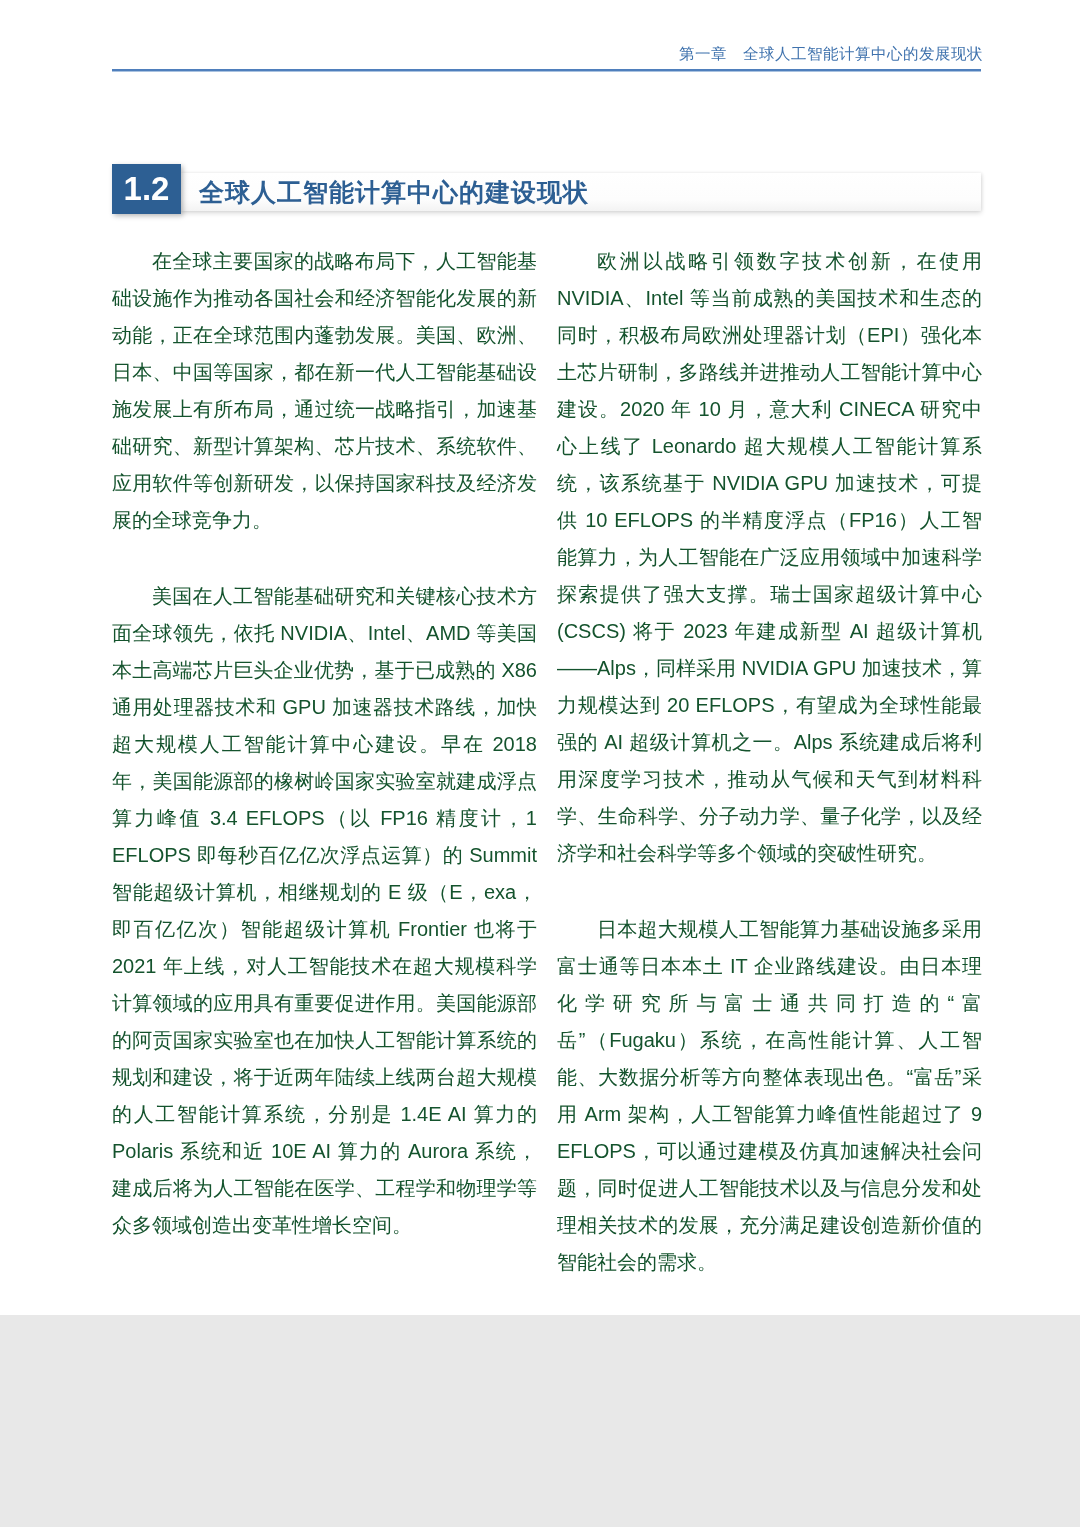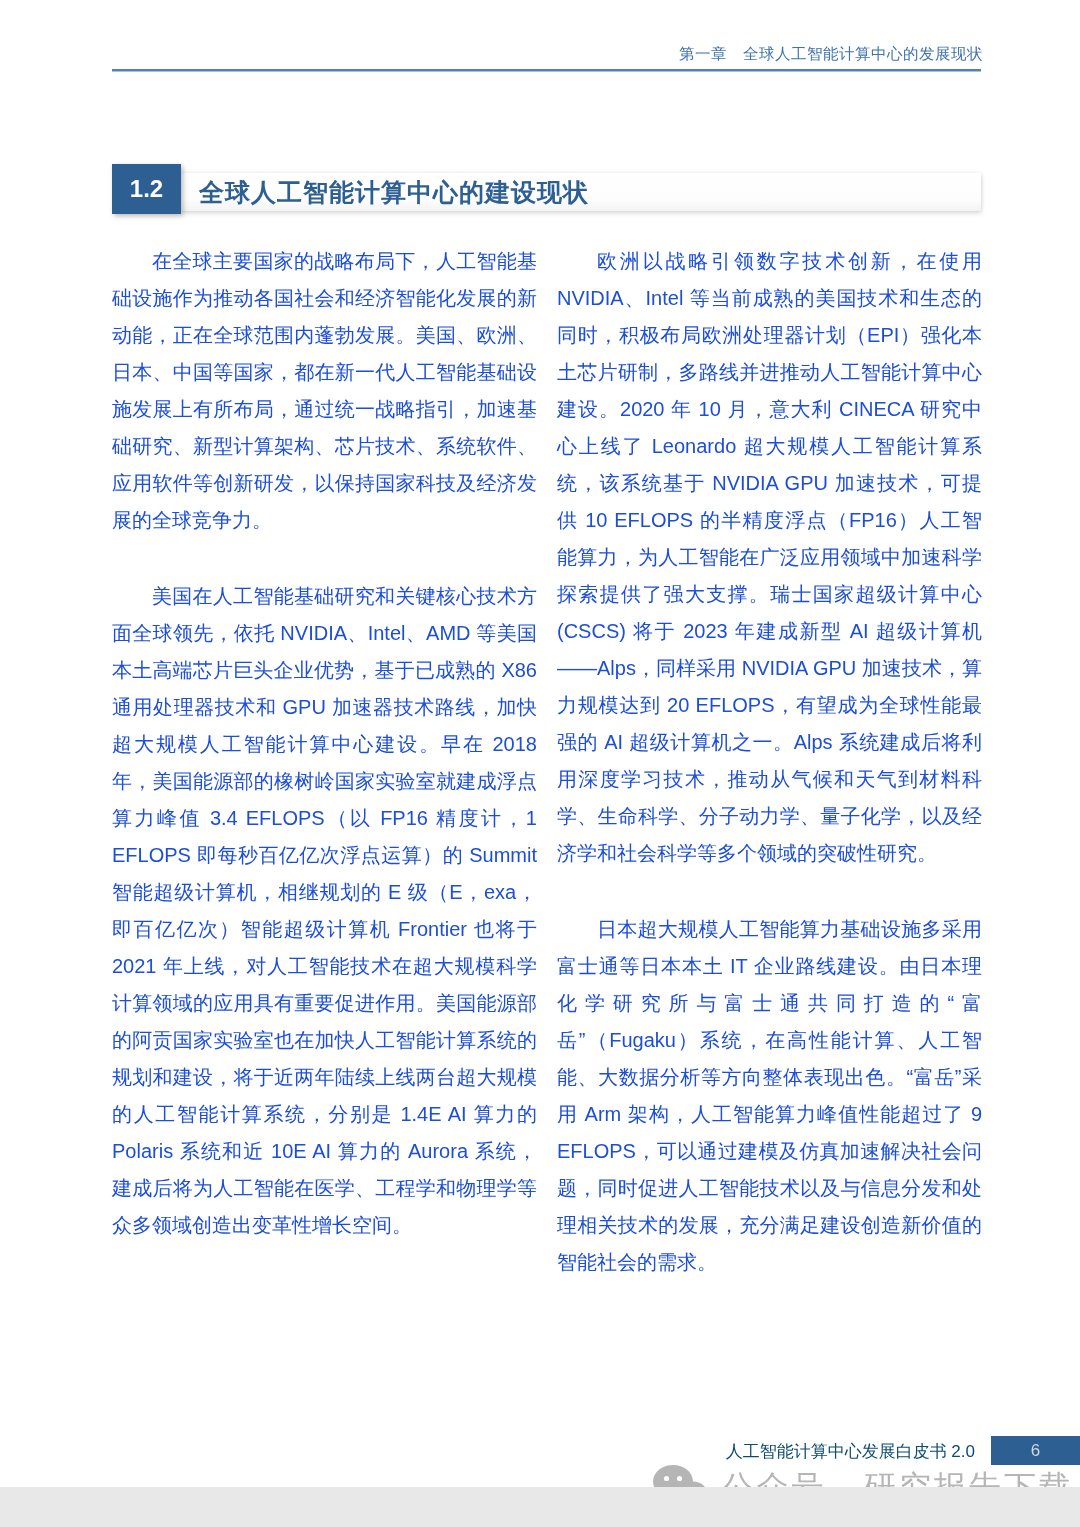--- a/index.html
+++ b/index.html
@@ -1,56 +1,56 @@
 <!DOCTYPE html>
 <html><head>
 <meta charset="utf-8">
 <style>
   * { margin:0; padding:0; box-sizing:border-box; }
   html,body { background:#e8e8e8; }
   body { font-family:"Liberation Sans","DejaVu Sans",sans-serif; }
   .page {
-    position:relative; width:1080px; height:1487px; margin:0 auto;
+    position:relative; width:1080px; height:1315px; margin:0 auto;
     background:#ffffff; overflow:hidden;
   }
   
   .running-head {
     position:absolute; top:44px; right:97px;
     font-size:15.5px; color:#3f72ad; letter-spacing:.5px; white-space:pre;
   }
   .head-rule {
     position:absolute; top:69px; left:112px; right:99px; height:3px;
     background:linear-gradient(to bottom,#4f7fbc 0%,#4f7fbc 62%,#a9c2e0 62%,#a9c2e0 100%);
   }
   
   .section-head {
     position:absolute; top:164px; left:112px; right:99px; height:50px;
     display:flex; align-items:stretch;
   }
   .section-num {
     width:69px; background:#2d5f93; color:#ffffff;
-    font-size:24px; font-weight:bold;
+    font-size:33px; font-weight:bold;
     display:flex; align-items:center; justify-content:center;
     box-shadow:2px 2px 5px rgba(0,0,0,.28);
     z-index:2;
   }
   .section-bar {
     flex:1; margin:9px 0 3px 0; background:linear-gradient(to bottom,#ffffff 0%,#fdfdfd 70%,#f3f3f3 100%);
     box-shadow:0 2px 5px rgba(0,0,0,.16), 1px 0 3px rgba(0,0,0,.06);
     display:flex; align-items:center; padding-left:18px;
     color:#2d5f93; font-size:25px; font-weight:bold; letter-spacing:1px;
   }
   
   .body-cols {
     position:absolute; top:243px; left:112px; width:870px;
     display:flex; gap:20px;
   }
   .col { width:425px; }
   .col p {
-    font-size:20px; line-height:37px; color:#1d4ed8;
+    font-size:20px; line-height:37px; color:#14532d;
     text-align:justify; text-indent:2em; margin-bottom:39px;
     font-family:"Liberation Sans","DejaVu Sans",sans-serif;
   }
   
   .footer-title {
     position:absolute; top:1440px; right:105px;
     font-size:17px; color:#0c4a6e;
   }
   .footer-pagebox {
     position:absolute; top:1436px; right:0; width:89px; height:29px;

